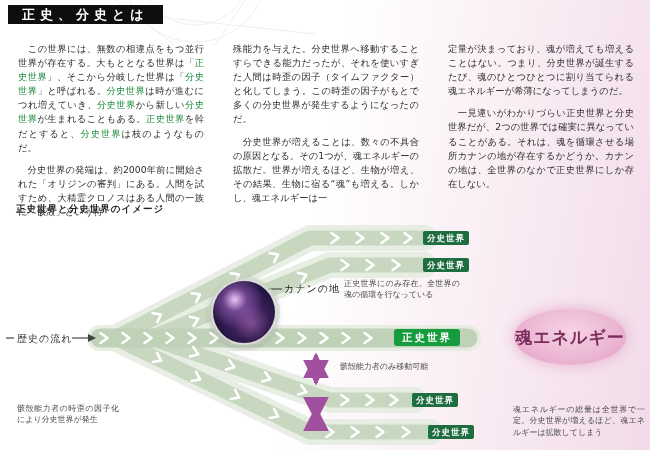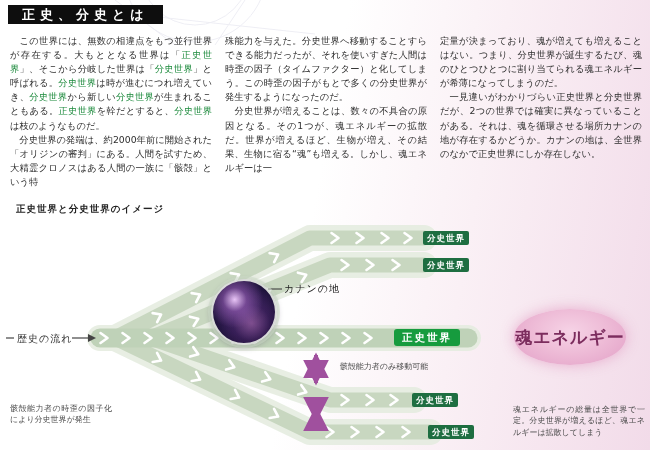--- a/index.html
+++ b/index.html
@@ -10,21 +10,21 @@
 
   .deco { position:absolute; left:55px; top:0; z-index:0; opacity:.7; }
 
   .title-bar { position:absolute; left:8px; top:5px; z-index:3; background:#0e0e0e; color:#fff;
                font-weight:bold; font-size:13px; line-height:19px; height:19px;
                padding:0 14px; letter-spacing:5px; }
 
   .article { position:absolute; left:10px; top:34px; width:632px; display:flex; gap:13px; z-index:2; }
   .article .col { flex:1; font-size:9.3px; line-height:14.1px; color:#2e2e2e;
                   text-align:justify; word-break:break-all; }
-  .article p { margin:0; }
+  .article p { margin:8px; }
   .hl { color:#1c8a3c; }
 
   .diagram-label { position:absolute; left:16px; top:203px; font-size:9.5px; font-weight:bold;
                    color:#222; letter-spacing:1px; z-index:2; }
 
   .diagram { position:absolute; left:0; top:218px; width:650px; height:232px; z-index:1; }
   .diagram svg.bands { position:absolute; left:0; top:0; z-index:1; }
 
   .sphere { position:absolute; left:211px; top:61px; width:66px; height:66px; border-radius:50%; z-index:2;
             background:
@@ -43,21 +43,21 @@
   .b3 { left:412px; top:175px; } .b4 { left:428px; top:207px; }
 
   .history-flow { position:absolute; left:17px; top:114px; z-index:3; font-size:10px; color:#333;
                   letter-spacing:1px; }
   .canaan-label { position:absolute; left:284px; top:64px; z-index:3; font-size:10px; font-weight:normal; color:#222;
                   letter-spacing:1px; }
   .note { position:absolute; z-index:3; font-size:8px; line-height:11.3px; color:#4a4a4a;
           word-break:break-all; text-align:justify; }
   .canaan-note { left:344px; top:60px; width:116px; }
   .movement-note { left:329px; top:143px; width:110px; text-align:center; }
-  .branch-note { left:10px; top:185px; width:102px; }
+  .branch-note { left:17px; top:185px; width:102px; }
   .soul-note { left:513px; top:186px; width:132px; }
 
   .soul { position:absolute; left:514px; top:91px; width:112px; height:56px; border-radius:50%; z-index:2;
           background: radial-gradient(ellipse at 50% 40%, #f6d3e6 0%, #eebcd7 45%, #e29fc6 100%);
           box-shadow: 0 0 14px rgba(228,160,198,.8);
           display:flex; align-items:center; justify-content:center; }
   .soul span { font-size:17px; font-weight:bold; color:#7c2d5e; letter-spacing:1px; }
 </style>
 </head>
 <body>
@@ -190,20 +190,21 @@
 
     <div class="badge bunshi b1">分史世界</div>
     <div class="badge bunshi b2">分史世界</div>
     <div class="badge bunshi b3">分史世界</div>
     <div class="badge bunshi b4">分史世界</div>
     <div class="badge seishi">正史世界</div>
 
     <div class="history-flow">歴史の流れ</div>
 
     <div class="canaan-label">カナンの地</div>
+    <div class="note canaan-note">正史世界にのみ存在。全世界の魂の循環を行なっている</div>
 
     <div class="note movement-note">骸殻能力者のみ移動可能</div>
     <div class="note branch-note">骸殻能力者の時歪の因子化により分史世界が発生</div>
 
     <div class="soul">
       <span>魂エネルギー</span>
     </div>
     <div class="note soul-note">魂エネルギーの総量は全世界で一定。分史世界が増えるほど、魂エネルギーは拡散してしまう</div>
 
   </div>

